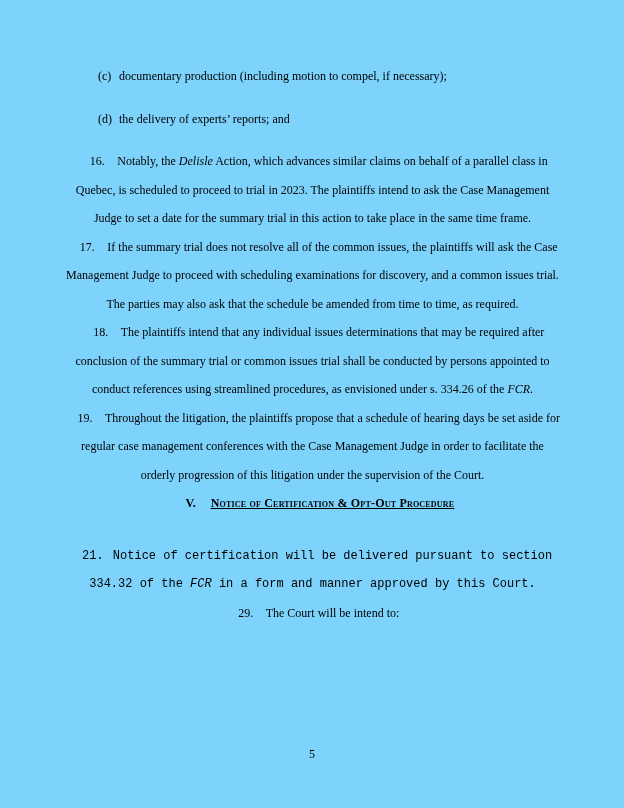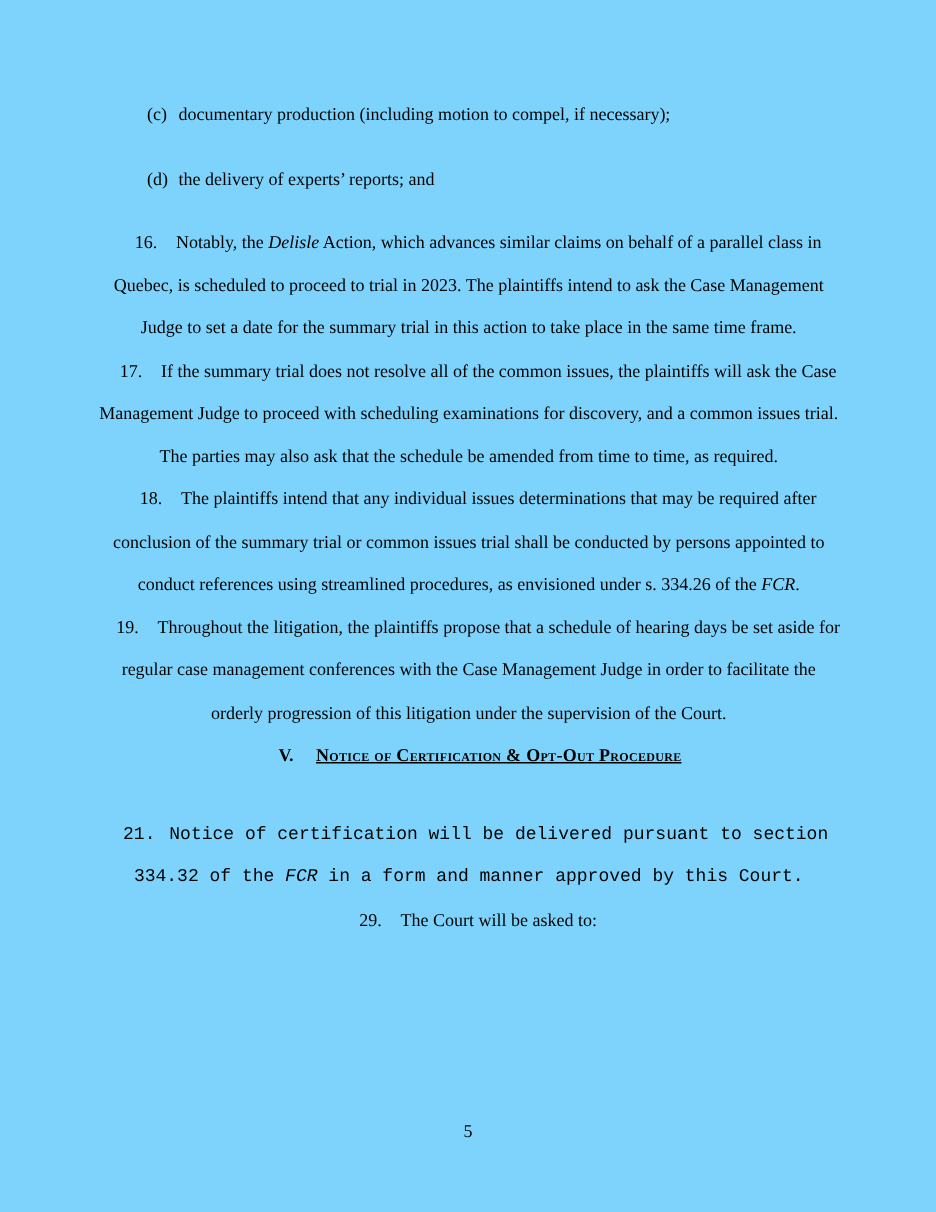--- a/index.html
+++ b/index.html
@@ -95,18 +95,18 @@
 
   <p class="para heading">
     <span class="num">V.</span><span class="title">Notice of Certification &amp; Opt-Out Procedure</span>
   </p>
 
   <p class="para after-heading">
     <span class="num">21.</span><span><span>Notice of certification will be delivered pursuant to section 334.32 of the </span><i>FCR</i><span> in a form and manner approved by this Court.</span></span>
   </p>
 
   <p class="para">
-    <span class="num">29.</span><span><span>The Court will be asked to:</span></span>
+    <span class="num">29.</span><span><span>The Court will be intend to:</span></span>
   </p>
 
   <div class="page-number">5</div>
 
 </div>
 
 </body></html>

